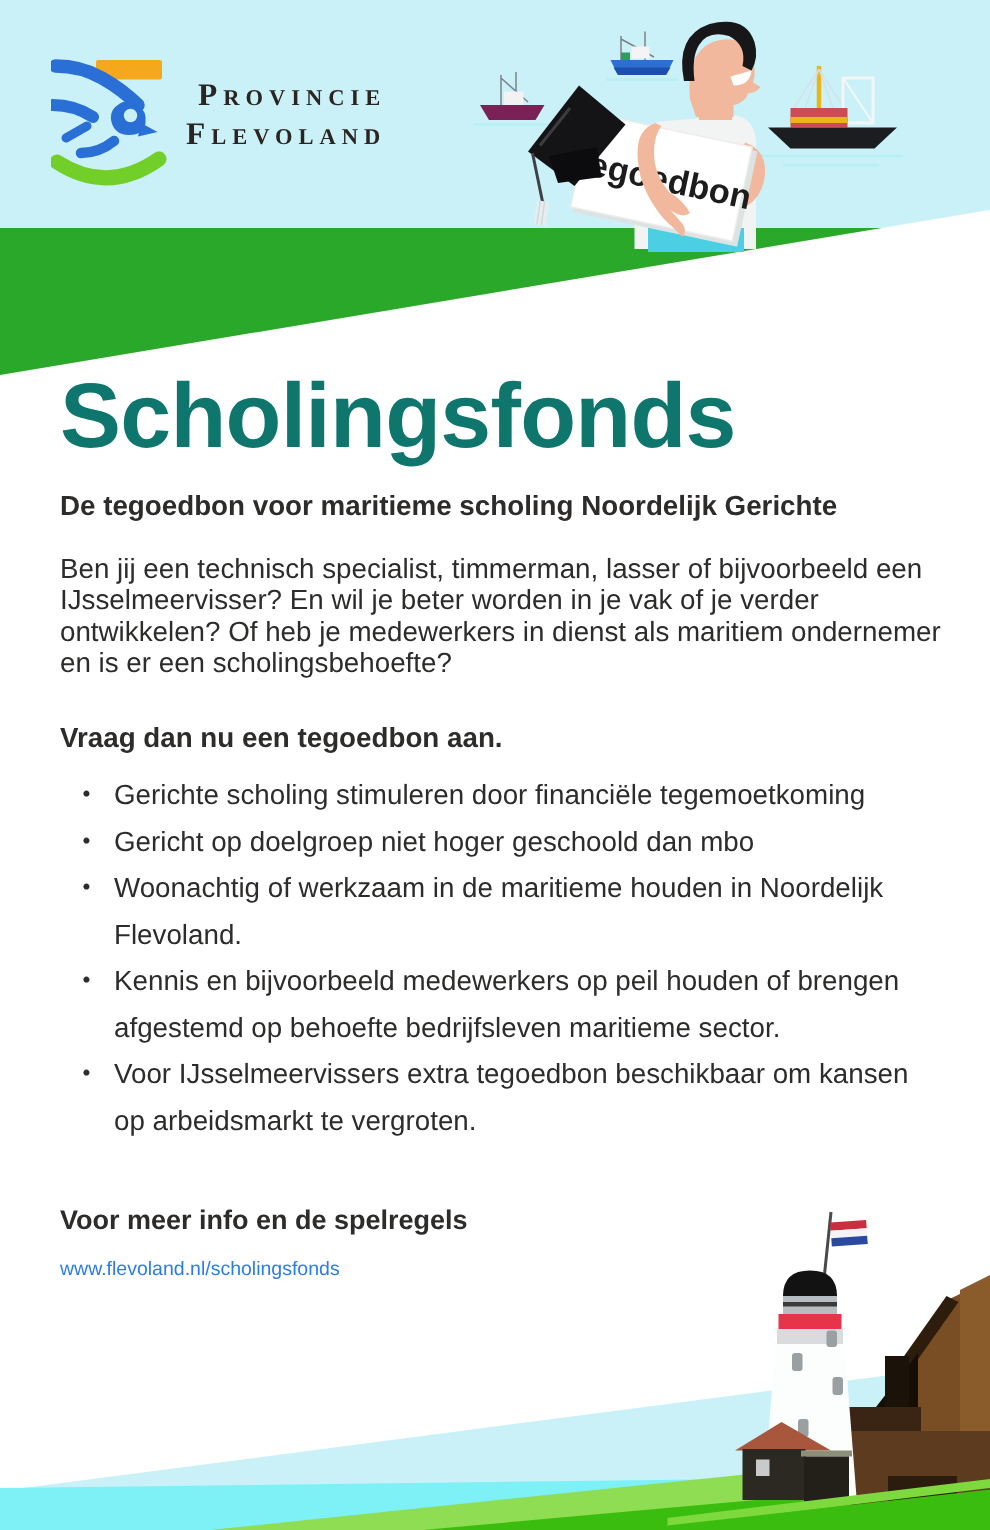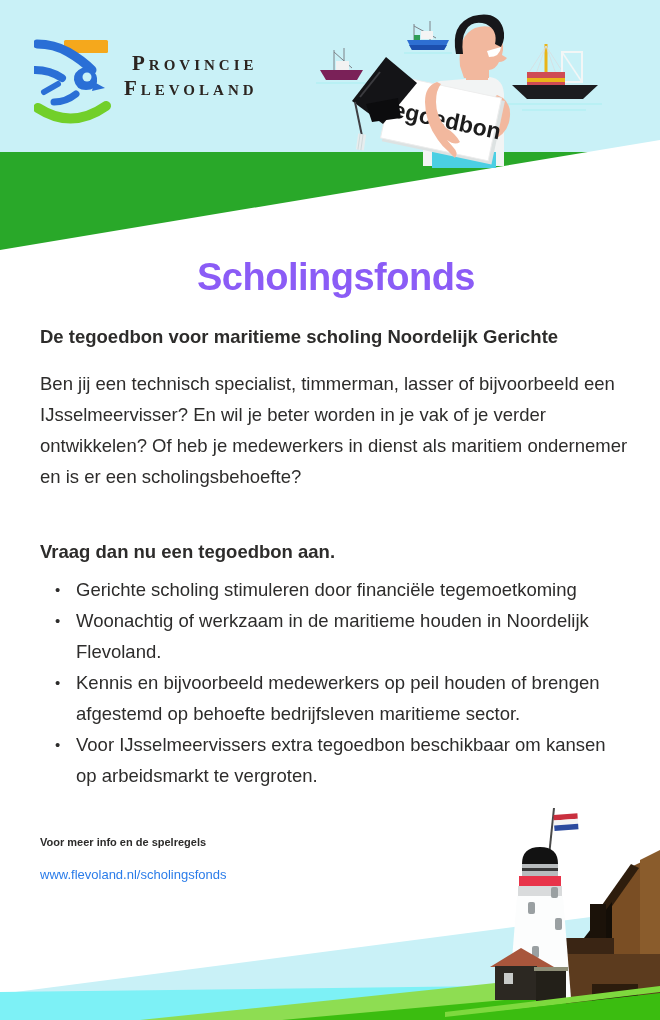--- a/index.html
+++ b/index.html
@@ -24,34 +24,34 @@
     font-weight:700;color:#2b2420;
     font-size:15px;letter-spacing:4px;line-height:23px;
     text-transform:uppercase;
     text-align:right;
   }
   .logo-text div::first-letter{font-size:21px;}
 
   
   .content{position:absolute;left:40px;top:252px;width:592px;color:#2d2c2b;}
   .title{
-    margin:0 0 24px 0;font-size:38px;line-height:50px;font-weight:700;
-    color:#8b5cf6;letter-spacing:-0.5px;text-align:center;
+    margin:0 0 24px 0;font-size:61px;line-height:50px;font-weight:700;
+    color:#0f766e;letter-spacing:-0.5px;
   }
   .subtitle{margin:0 0 20px 0;font-size:18.5px;line-height:22px;font-weight:700;}
-  .intro{margin:0 0 48px 0;font-size:18.5px;line-height:31px;}
+  .intro{margin:0 0 28px 0;font-size:18.5px;line-height:21px;}
   .cta{margin:0 0 8px 0;font-size:18.5px;line-height:24px;font-weight:700;}
   .bullets{list-style:none;margin:10px;padding:0;font-size:18.5px;line-height:31px;}
   .bullets li{position:relative;padding-left:26px;}
   .bullets li::before{
     content:"\2022";position:absolute;left:5px;top:0;
     font-size:15px;line-height:31px;color:#2d2c2b;
   }
   .info{margin-top:40px;}
-  .info-heading{margin:0 0 10px 0;font-size:11px;line-height:22px;font-weight:700;}
+  .info-heading{margin:0 0 10px 0;font-size:18px;line-height:22px;font-weight:700;}
   .site-link{
     display:inline-block;font-size:13px;line-height:24px;
     color:#2a7ce9;text-decoration:none;cursor:pointer;
   }
 </style>
 </head>
 <body>
 
 <div class="poster">
 
@@ -137,20 +137,21 @@
     </div>
   </div>
 
   <main class="content">
     <h1 class="title">Scholingsfonds</h1>
     <h2 class="subtitle">De tegoedbon voor maritieme scholing Noordelijk Gerichte</h2>
     <p class="intro">Ben jij een technisch specialist, timmerman, lasser of bijvoorbeeld een IJsselmeervisser? En wil je beter worden in je vak of je verder ontwikkelen? Of heb je medewerkers in dienst als maritiem ondernemer en is er een scholingsbehoefte?</p>
     <h3 class="cta">Vraag dan nu een tegoedbon aan.</h3>
     <ul class="bullets">
       <li>Gerichte scholing stimuleren door financiële tegemoetkoming</li>
+      <li>Gericht op doelgroep niet hoger geschoold dan mbo</li>
       <li>Woonachtig of werkzaam in de maritieme houden in Noordelijk Flevoland.</li>
       <li>Kennis en bijvoorbeeld medewerkers op peil houden of brengen afgestemd op behoefte bedrijfsleven maritieme sector.</li>
       <li>Voor IJsselmeervissers extra tegoedbon beschikbaar om kansen op arbeidsmarkt te vergroten.</li>
     </ul>
     <div class="info">
       <h4 class="info-heading">Voor meer info en de spelregels</h4>
       <a class="site-link">www.flevoland.nl/scholingsfonds</a>
     </div>
   </main>
 

